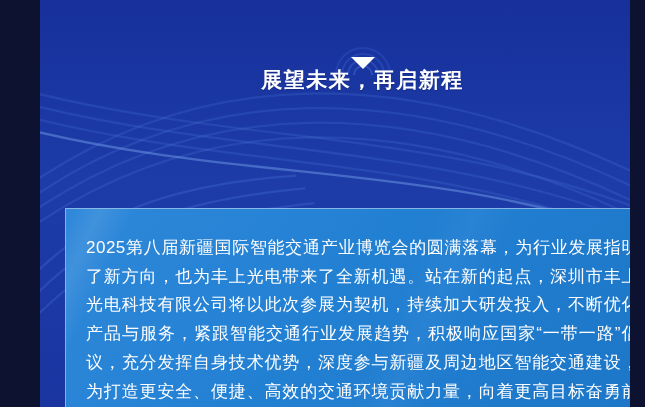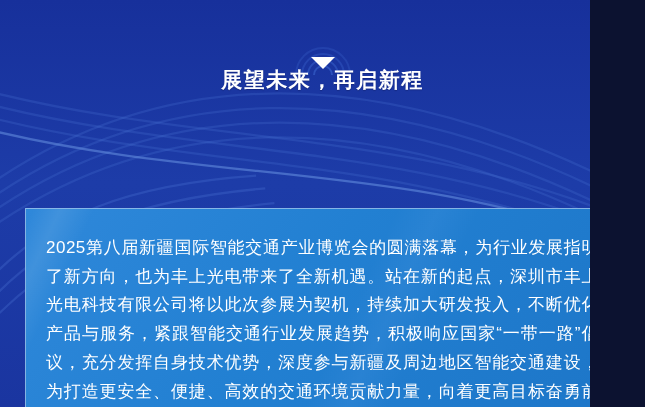--- a/index.html
+++ b/index.html
@@ -7,20 +7,21 @@
     padding: 0;
     background: #0c1230;
     font-family: "Liberation Sans", "DejaVu Sans", sans-serif;
   }
   .stage {
     position: relative;
     width: 590px;
     height: 407px;
     overflow: hidden;
     background: linear-gradient(180deg, #17309b 0%, #1d3ca8 45%, #1a35a0 100%);
+    margin-left: 40px;
   }
   .waves {
     position: absolute;
     inset: 0;
     display: block;
   }
   .header-deco {
     position: absolute;
     left: 0;
     top: 0;

